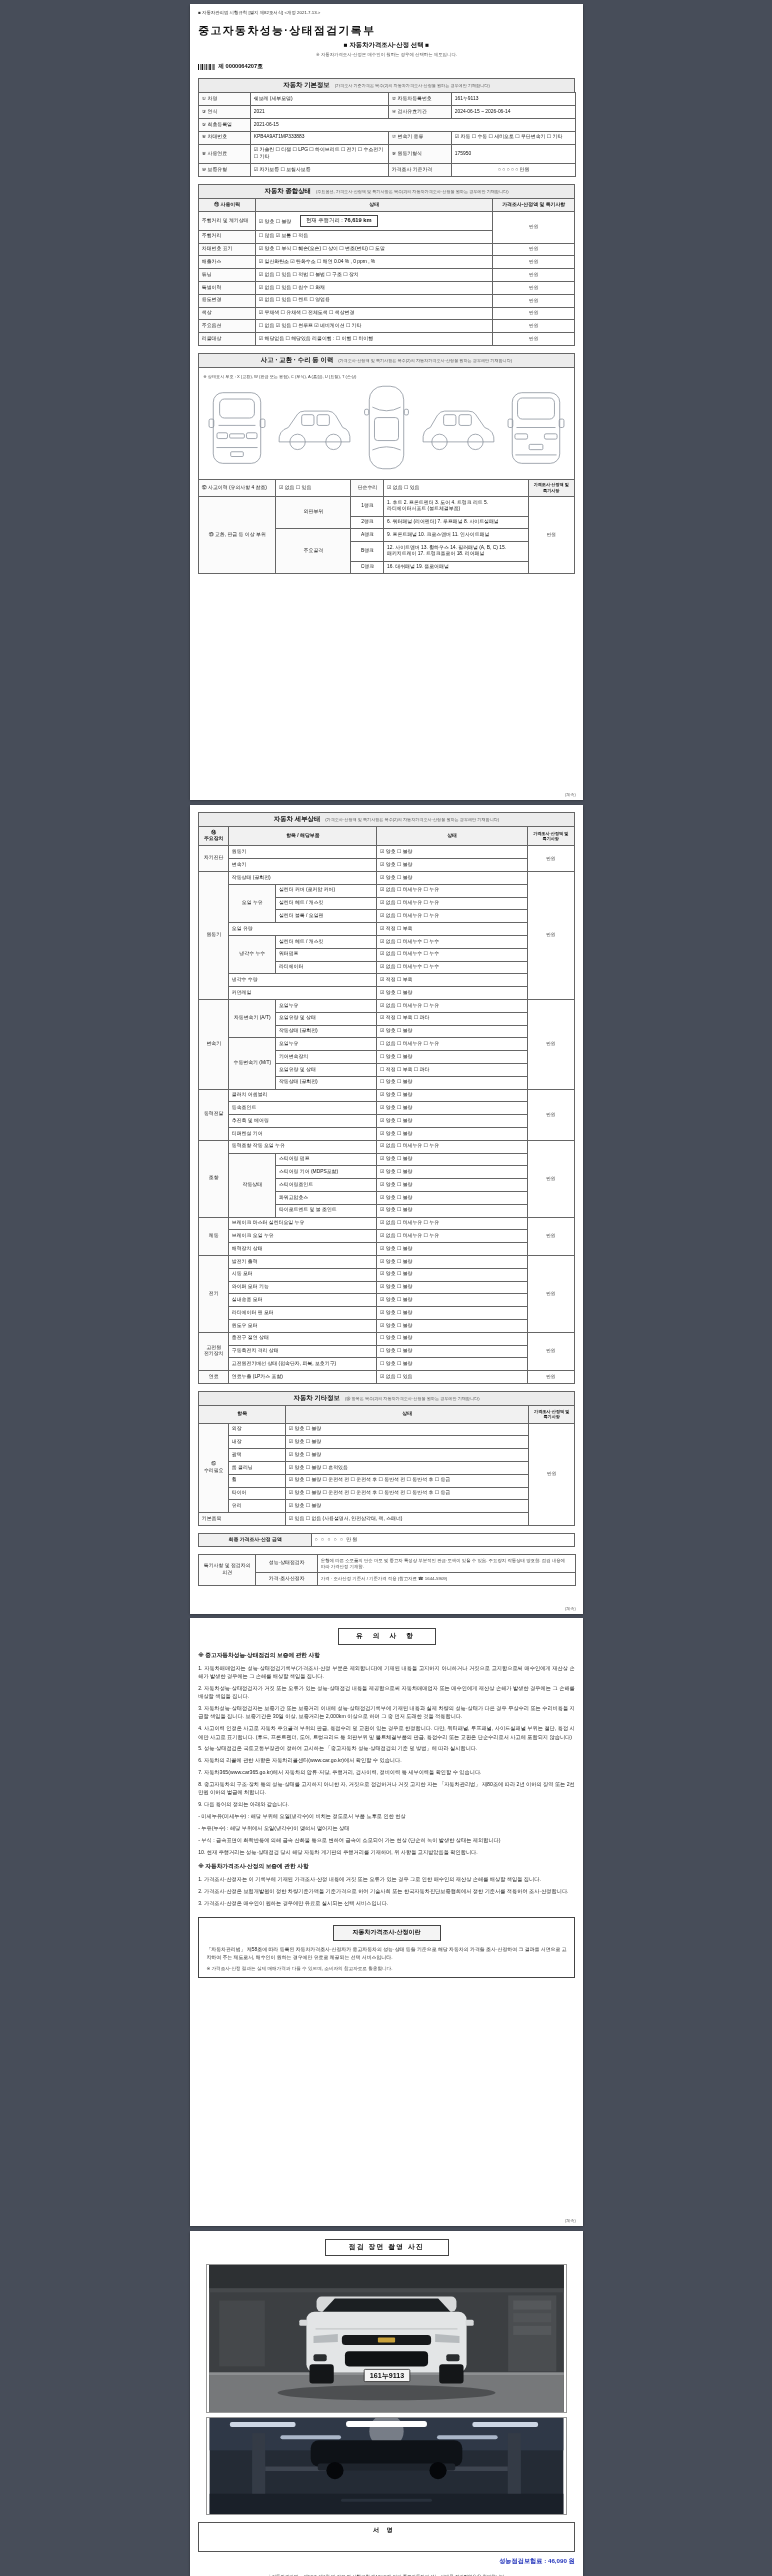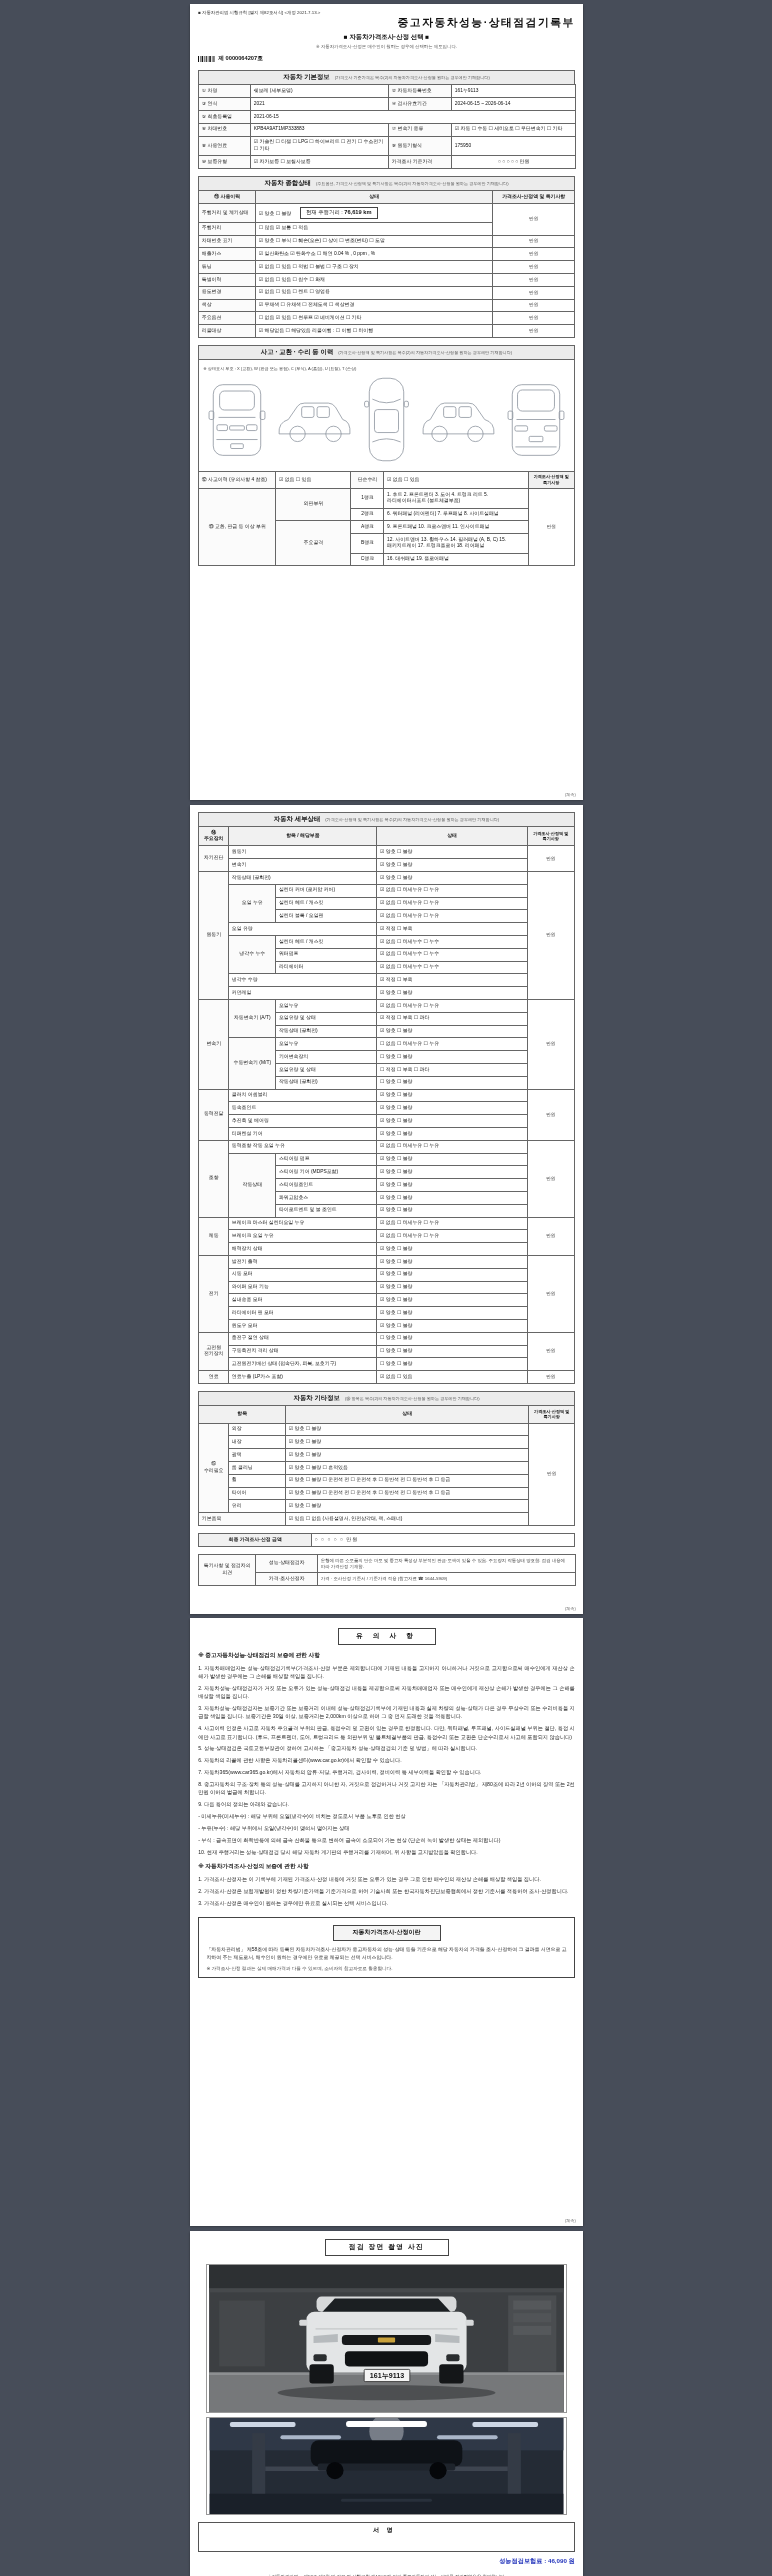--- a/index.html
+++ b/index.html
@@ -2,21 +2,21 @@
 <html style="font-size:8.2px"><head>
 <meta charset="utf-8">
 <style>
   *{margin:0;padding:0;box-sizing:border-box}
   html,body{width:773px;height:2576px;overflow:hidden}
   body{background:#474d59;font-family:"Liberation Sans","DejaVu Sans",sans-serif;color:#111}
   .wrap{padding-top:4.1px}
   .page{width:393px;margin:0 auto 4.6px;background:#fff;padding:6.2px 8.2px 10.3px;position:relative;box-shadow:0 0.5px 2.1px rgba(0,0,0,.45)}
   .p1{min-height:796px}.p2{min-height:809px}.p3{min-height:608px}.p4{min-height:330px}
   .tiny{font-size:4.4px;color:#333}
-  .doc-title{text-align:right;font-size:10.8px;font-weight:bold;letter-spacing:1.5px;margin-top:1px}
+  .doc-title{text-align:left;font-size:10.8px;font-weight:bold;letter-spacing:1.5px;margin-top:9px}
   .doc-sub{text-align:center;font-size:6.4px;font-weight:bold;margin-top:3.1px}
   .doc-note{text-align:center;font-size:4.4px;color:#555;margin-top:1.5px}
   .doc-no{font-size:5.7px;font-weight:bold;margin:6.2px 0 1.5px;display:flex;align-items:center;gap:2.6px}
   .secbar{border:0.5px solid #666;border-bottom:0;background:#ececec;padding:2.1px 3.1px;text-align:center;font-size:6.4px;font-weight:bold;margin-top:7.2px}
   .secbar .note{font-weight:normal;font-size:4.1px;color:#555;margin-left:3.1px}
   table.frm{border-collapse:collapse;width:100%;table-layout:fixed}
   .frm td,.frm th{border:0.5px solid #666;font-size:4.9px;padding:2.6px 2.6px;vertical-align:middle;word-break:keep-all;line-height:1.35;text-align:left;font-weight:normal}
   .frm th{background:#f1f1f1;text-align:center;font-weight:bold}
   .frm td.h{background:#f1f1f1;text-align:center;font-weight:bold}
   .frm td.lbl{background:#fbfbfb}

